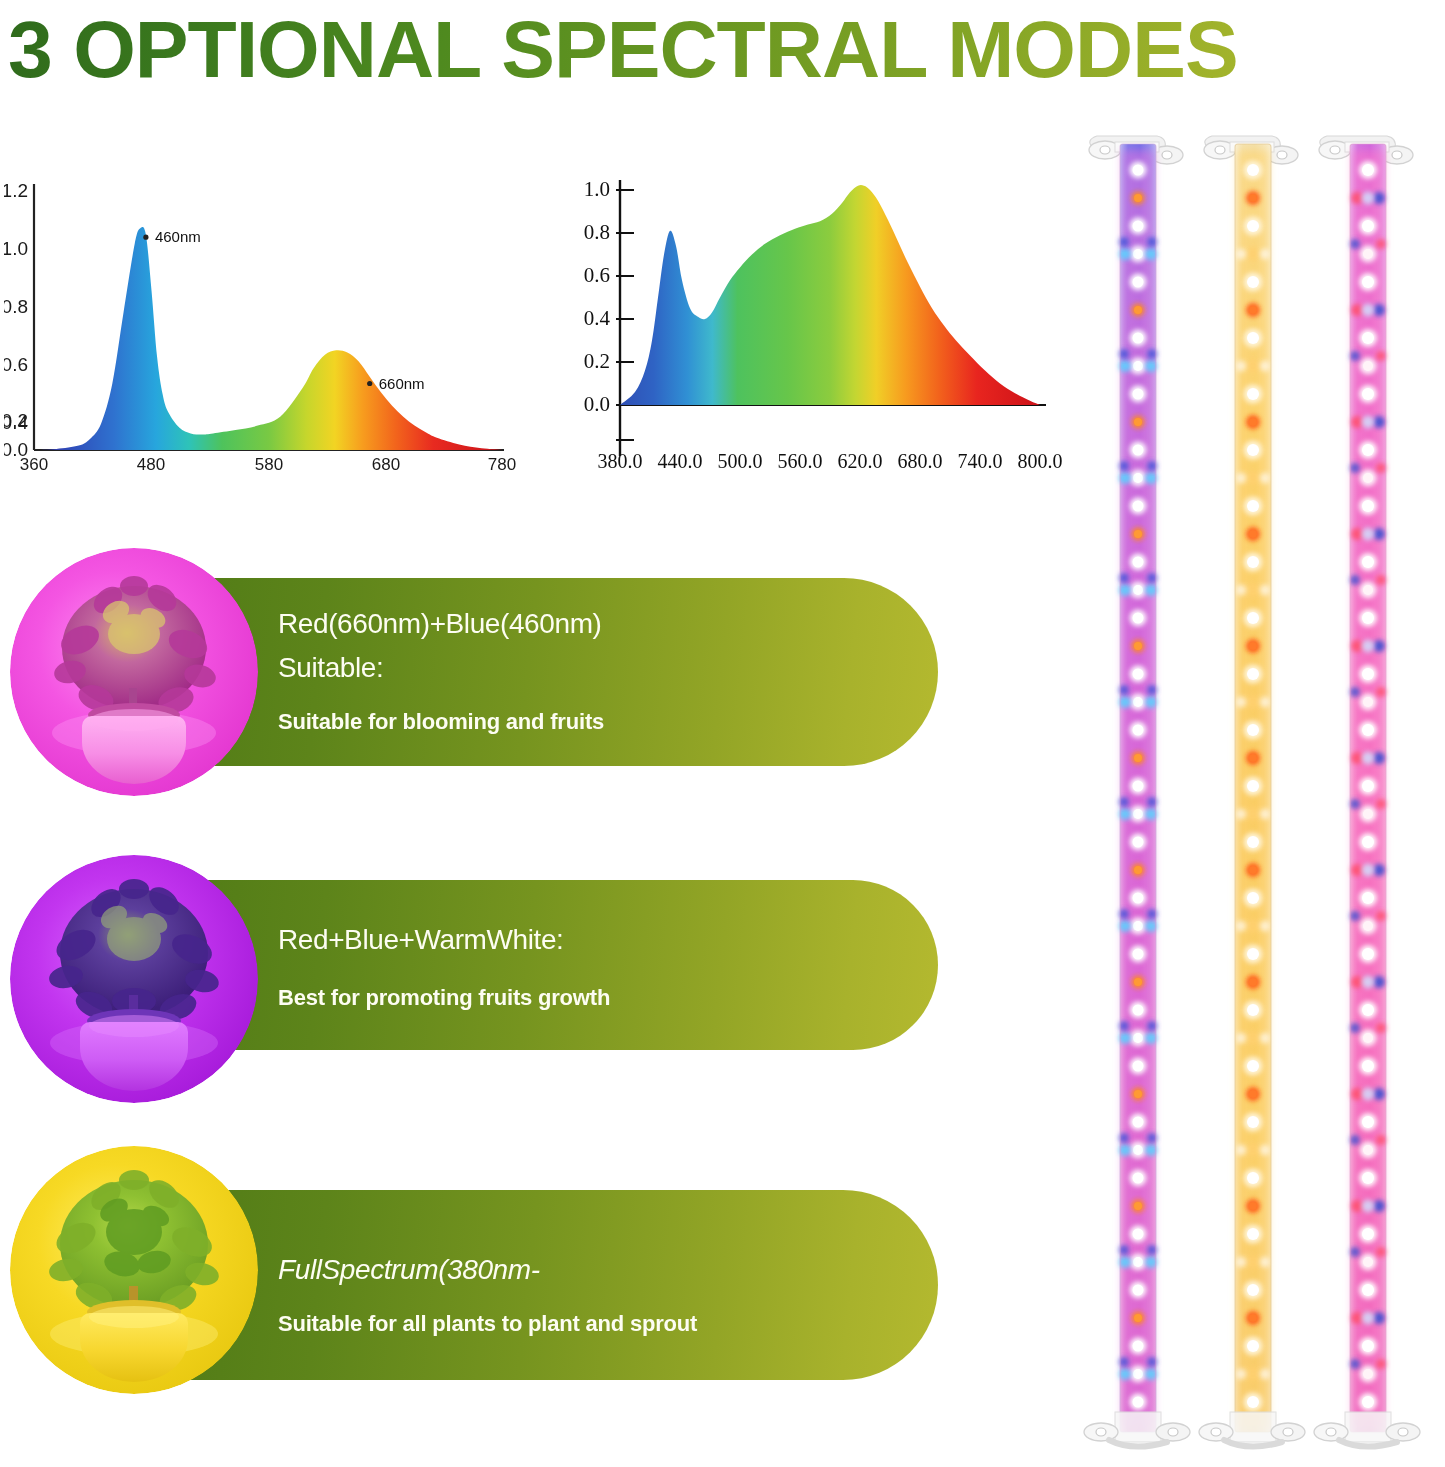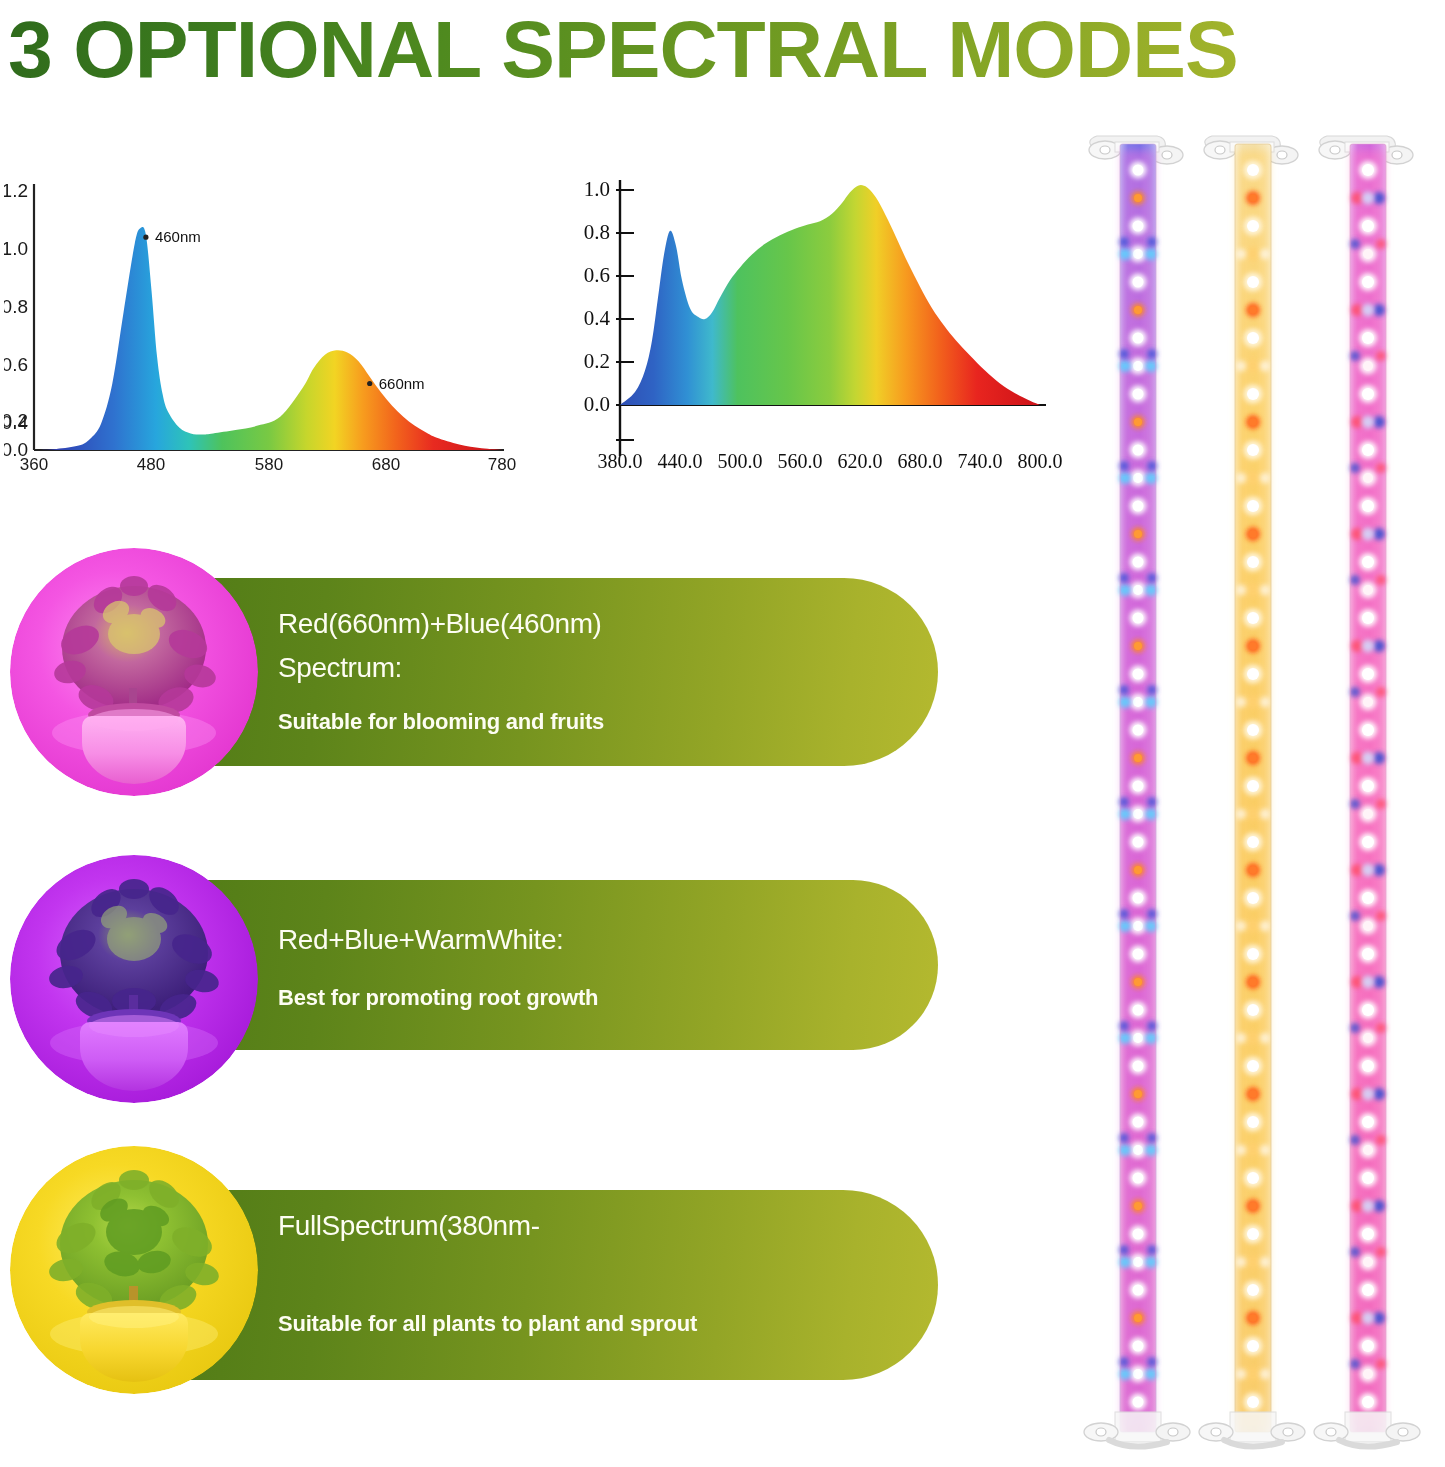--- a/index.html
+++ b/index.html
@@ -146,21 +146,21 @@
     <text class="xtick2" x="432" y="300" text-anchor="middle">740.0</text>
     <text class="xtick2" x="492" y="300" text-anchor="middle">800.0</text>
   </svg>
 </div>
 
 <div class="mode-row" style="top:0;">
   <div class="pill" style="left:150px;top:578px;width:788px;height:188px;"></div>
 
   <div class="pill-text pill-title" style="left:278px;top:602px;width:680px;">
     <div>Red(660nm)+Blue(460nm)</div>
-    <div>Spectrum:</div>
+    <div>Suitable:</div>
   </div>
   <div class="pill-text pill-sub" style="left:278px;top:704px;width:680px;">Suitable for blooming and fruits</div>
 
   <div class="circ" style="left:10px;top:548px;width:248px;height:248px;">
     <svg width="248" height="248" viewBox="0 0 248 248">
       <defs>
         <radialGradient id="gl1" cx="42%" cy="40%" r="68%">
           <stop offset="0%" stop-color="#ff8cf2"></stop>
           <stop offset="45%" stop-color="#f455e2"></stop>
           <stop offset="100%" stop-color="#e234cf"></stop>
@@ -202,21 +202,21 @@
     </svg>
   </div>
 </div>
 
 <div class="mode-row" style="top:0;">
   <div class="pill" style="left:150px;top:880px;width:788px;height:170px;"></div>
 
   <div class="pill-text pill-title" style="left:278px;top:918px;width:680px;">
     <div>Red+Blue+WarmWhite:</div>
   </div>
-  <div class="pill-text pill-sub" style="left:278px;top:980px;width:680px;">Best for promoting root growth</div>
+  <div class="pill-text pill-sub" style="left:278px;top:980px;width:680px;">Best for promoting fruits growth</div>
 
   <div class="circ" style="left:10px;top:855px;width:248px;height:248px;">
     <svg width="248" height="248" viewBox="0 0 248 248">
       <defs>
         <radialGradient id="gl2" cx="42%" cy="40%" r="68%">
           <stop offset="0%" stop-color="#d964ff"></stop>
           <stop offset="45%" stop-color="#c235ef"></stop>
           <stop offset="100%" stop-color="#a418d8"></stop>
         </radialGradient>
         <radialGradient id="pl2" cx="46%" cy="36%" r="60%">
@@ -254,21 +254,21 @@
       <ellipse cx="124" cy="166" rx="47" ry="12" fill="#6e35b8"></ellipse>
       <path d="M80 167 h88 a10 10 0 0 1 10 10 v16 a54 43 0 0 1 -108 0 v-16 a10 10 0 0 1 10 -10 z" fill="url(#pot2)"></path>
       <ellipse cx="124" cy="171" rx="45" ry="11" fill="#e68bff" opacity="0.45"></ellipse>
     </svg>
   </div>
 </div>
 
 <div class="mode-row" style="top:0;">
   <div class="pill" style="left:150px;top:1190px;width:788px;height:190px;"></div>
 
-  <div class="pill-text pill-title" style="left:278px;top:1204px;width:680px;">
+  <div class="pill-text pill-title" style="left:278px;top:1248px;width:680px;font-style:italic;">
     <div>FullSpectrum(380nm-</div>
   </div>
   <div class="pill-text pill-sub" style="left:278px;top:1306px;width:680px;">Suitable for all plants to plant and sprout</div>
 
   <div class="circ" style="left:10px;top:1146px;width:248px;height:248px;">
     <svg width="248" height="248" viewBox="0 0 248 248">
       <defs>
         <radialGradient id="gl3" cx="42%" cy="38%" r="68%">
           <stop offset="0%" stop-color="#ffef66"></stop>
           <stop offset="45%" stop-color="#f7d924"></stop>

